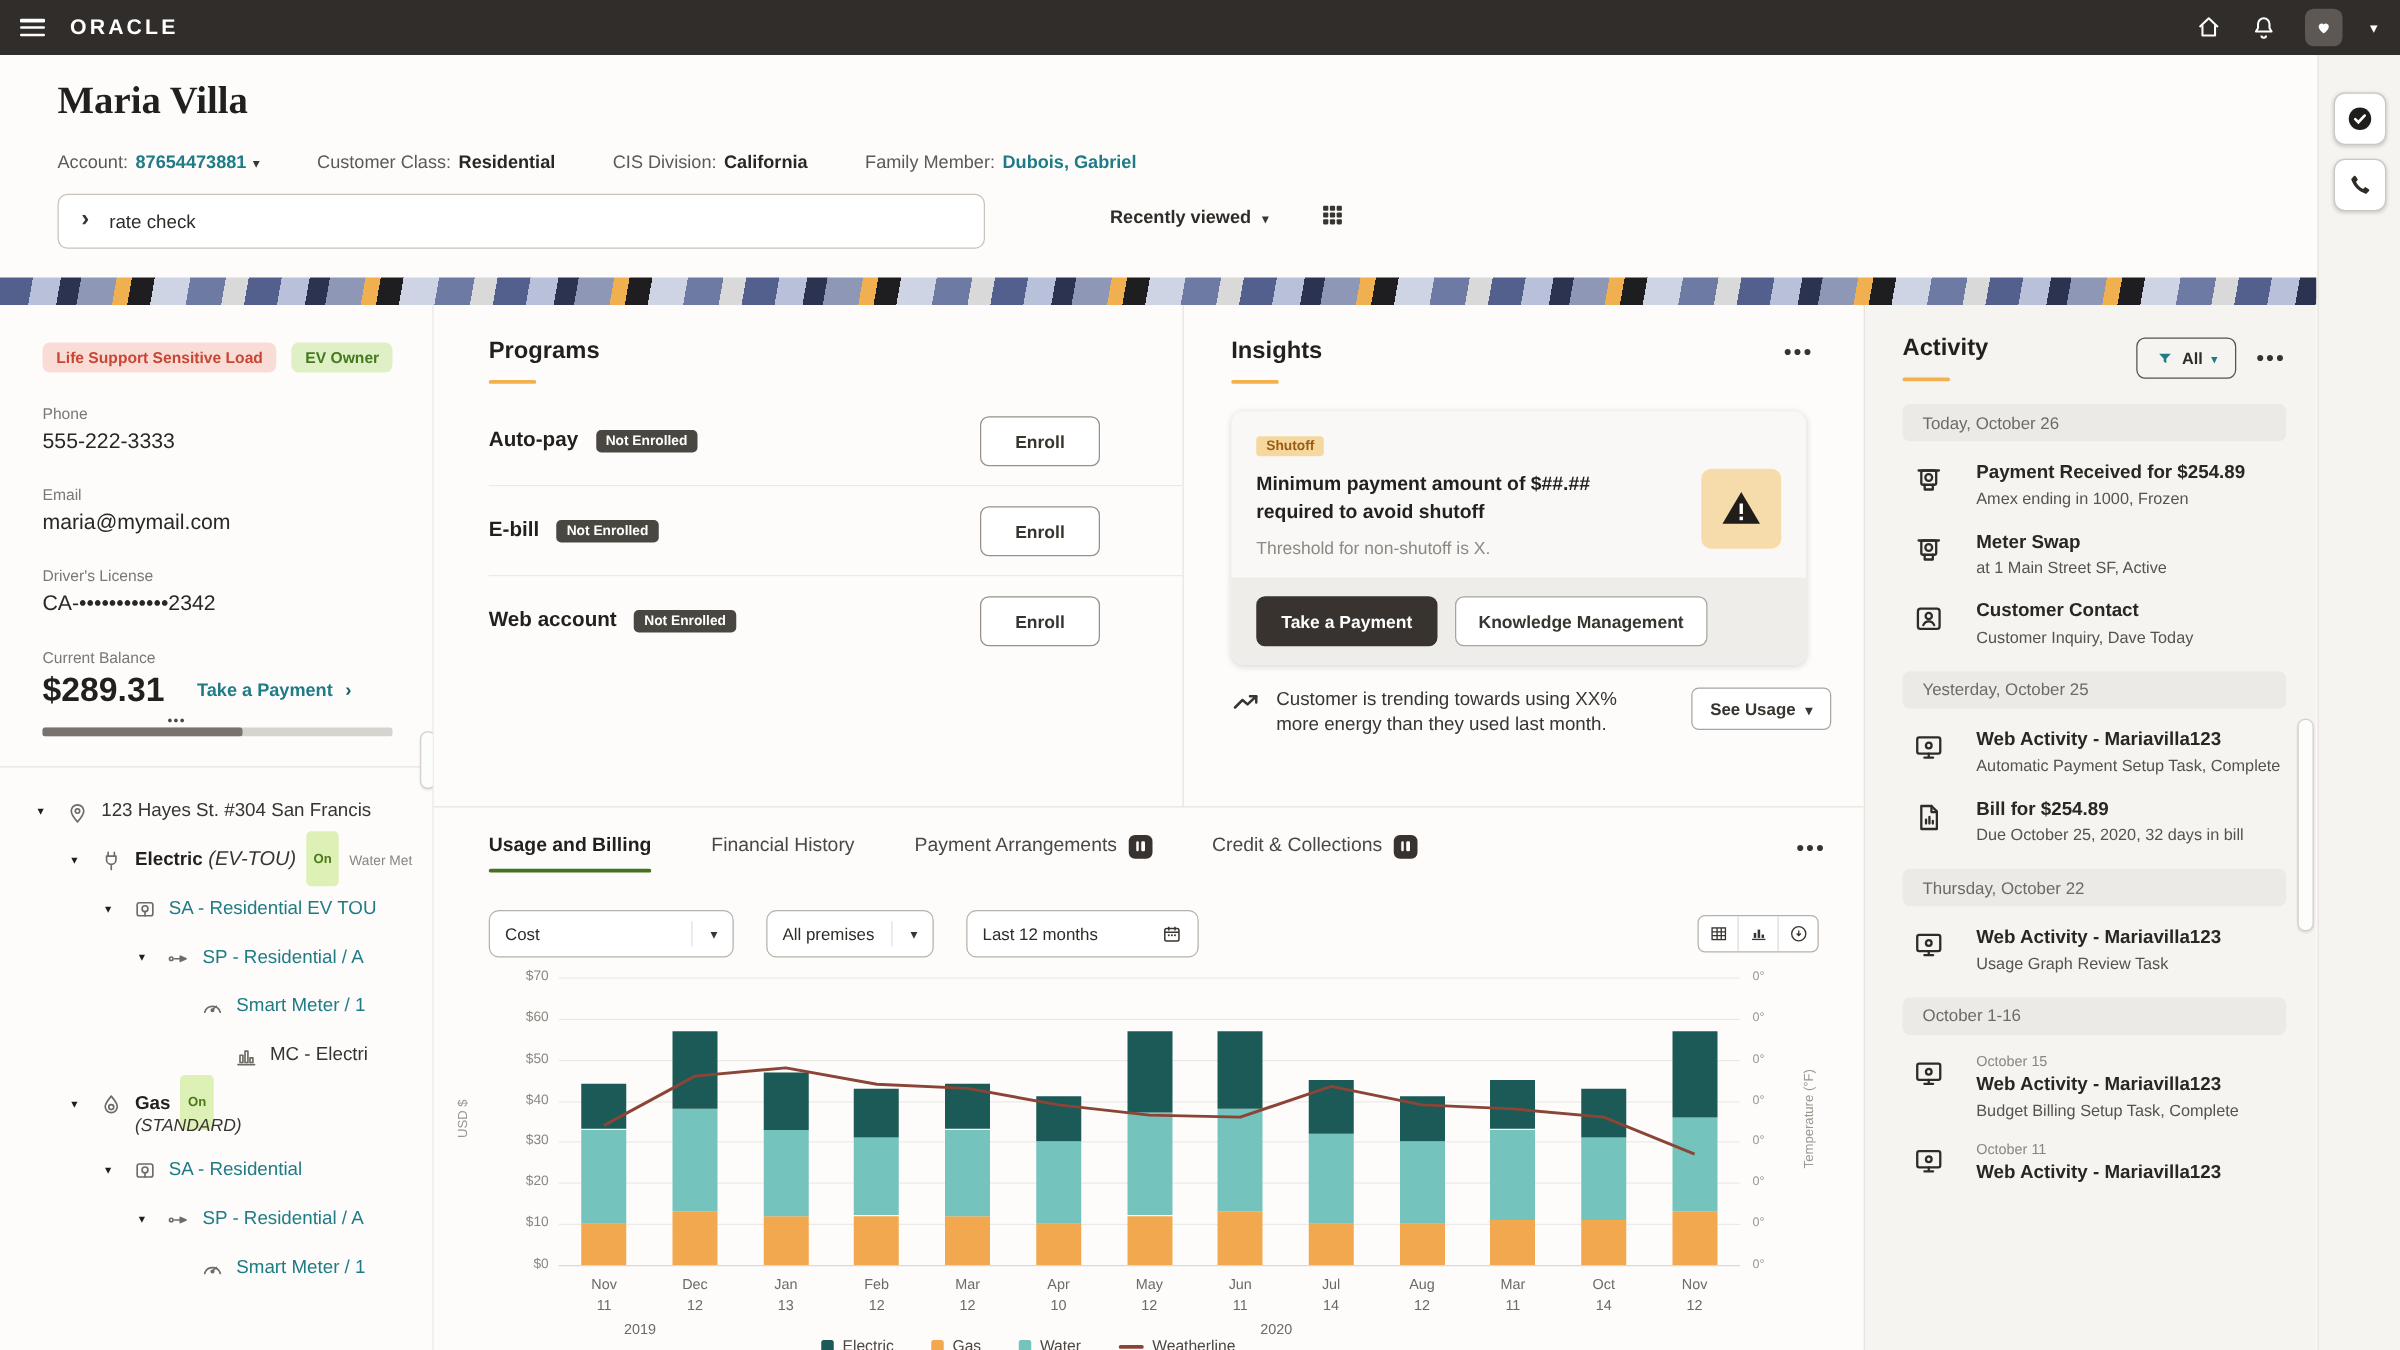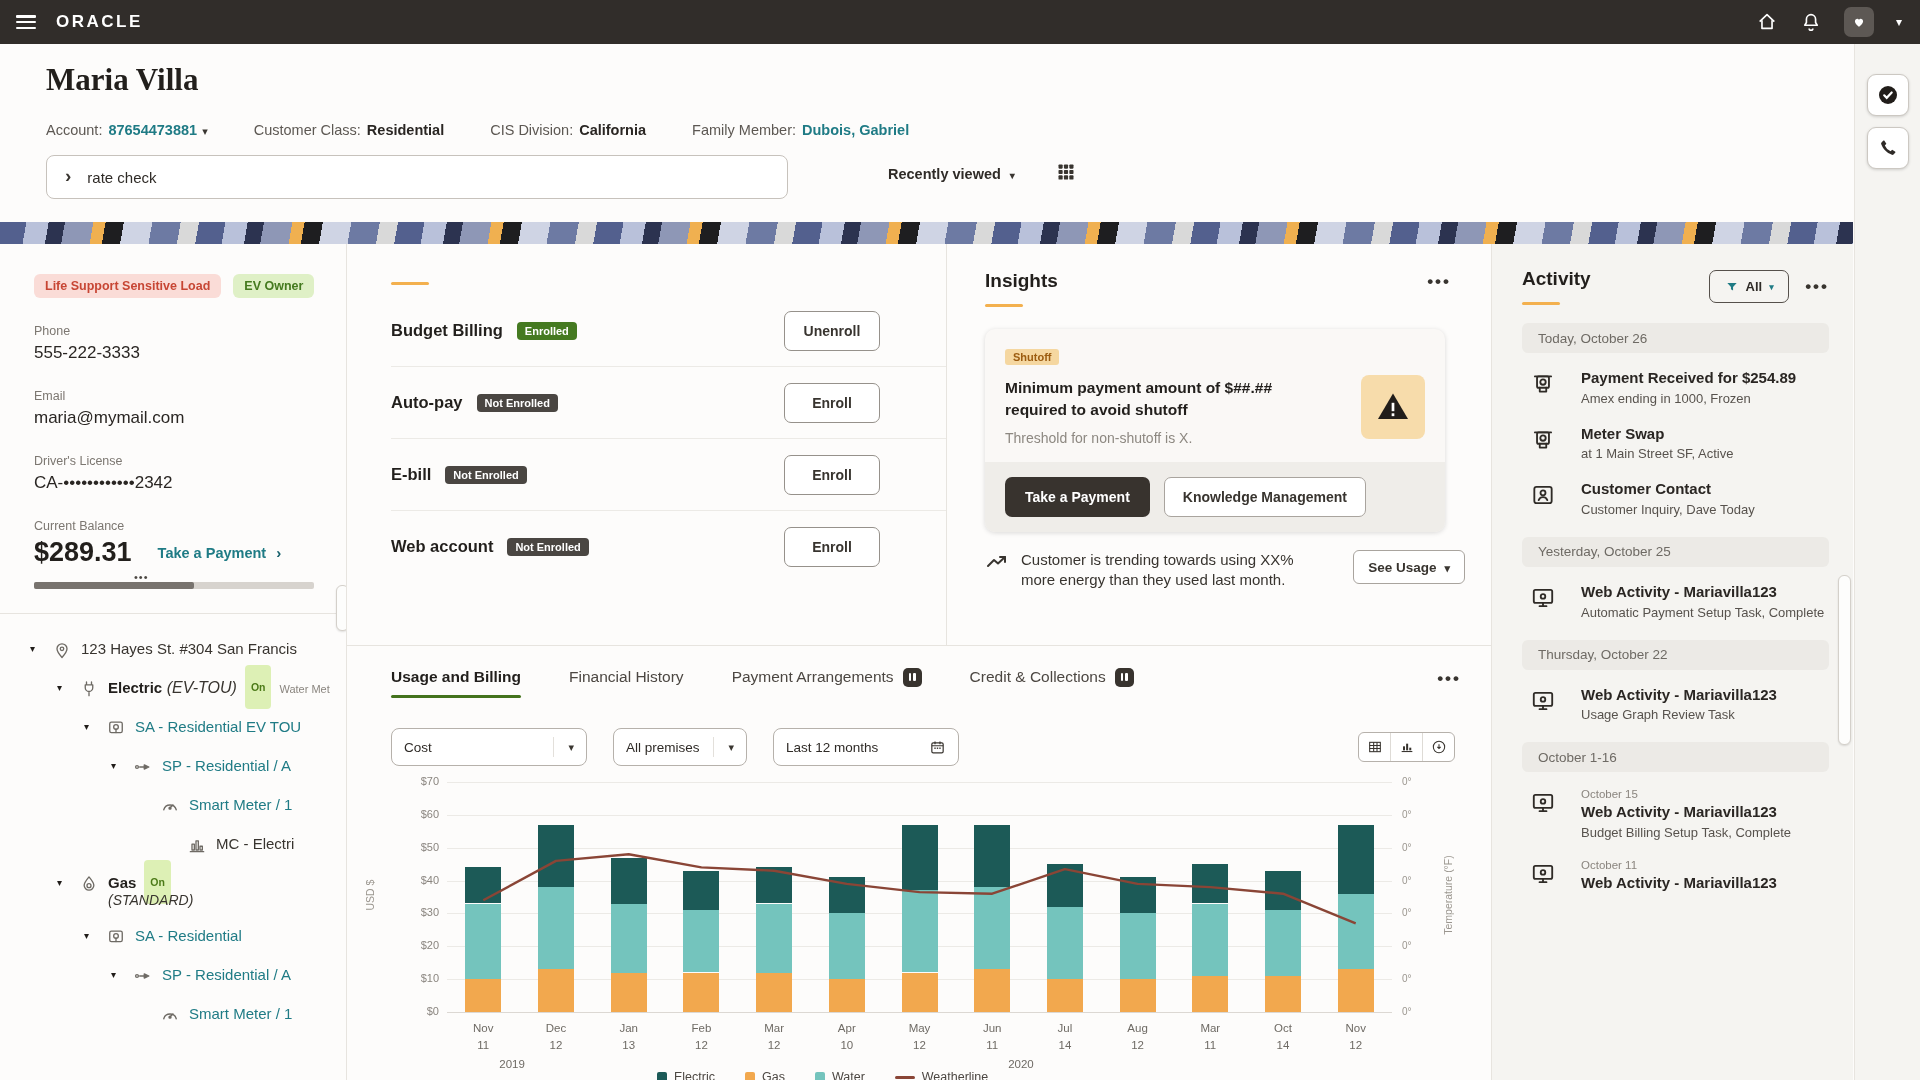--- a/index.html
+++ b/index.html
@@ -384,27 +384,23 @@
           <div><span class="t-link">Smart Meter / 1</span></div>
         </div>
       </div>
     </div>
   <div class="scroll-thumb" style="left:336px;top:341px;width:11px;height:44px;"></div>
 </div>
 
 <div class="main-panel">
   <div class="top-row">
     <div class="programs">
+      <div class="panel-title">Programs</div>
       <div class="gold-underline"></div>
       <div class="prog-rows">
-          <div class="prog-row">
-            <span class="prog-name">Budget Billing</span>
-            <span class="status-badge enrolled">Enrolled</span>
-            <button class="ghost-btn">Unenroll</button>
-          </div>
           <div class="prog-row">
             <span class="prog-name">Auto-pay</span>
             <span class="status-badge not-enrolled">Not Enrolled</span>
             <button class="ghost-btn">Enroll</button>
           </div>
           <div class="prog-row">
             <span class="prog-name">E-bill</span>
             <span class="status-badge not-enrolled">Not Enrolled</span>
             <button class="ghost-btn">Enroll</button>
           </div>
@@ -705,20 +701,33 @@
               <rect x="3.5" y="4.5" width="17" height="12" rx="1.5"></rect>
               <circle cx="12" cy="10.5" r="2.1"></circle>
               <path d="M12 16.5v3M8.8 19.5h6.4"></path>
             </svg>
           </span></span>
         <div>
           <div class="act-title">Web Activity - Mariavilla123</div>
           <div class="act-sub">Automatic Payment Setup Task, Complete</div>
         </div>
       </div>
+      <div class="act-item">
+        <span class="act-icn"><span class="icn">
+            <svg width="26" height="26" viewBox="0 0 24 24" fill="none" stroke="#2f2b27" stroke-width="1.7" stroke-linecap="round" stroke-linejoin="round">
+              <path d="M6.5 3.5h7.5l4 4v13H6.5z"></path>
+              <path d="M14 3.5V8h4"></path>
+              <path d="M10 16.5v-3M12.5 16.5v-5M15 16.5v-2"></path>
+            </svg>
+          </span></span>
+        <div>
+          <div class="act-title">Bill for $254.89</div>
+          <div class="act-sub">Due October 25, 2020, 32 days in bill</div>
+        </div>
+      </div>
       <div class="date-chip">Thursday, October 22</div>
       <div class="act-item">
         <span class="act-icn"><span class="icn">
             <svg width="26" height="26" viewBox="0 0 24 24" fill="none" stroke="#2f2b27" stroke-width="1.7" stroke-linecap="round" stroke-linejoin="round">
               <rect x="3.5" y="4.5" width="17" height="12" rx="1.5"></rect>
               <circle cx="12" cy="10.5" r="2.1"></circle>
               <path d="M12 16.5v3M8.8 19.5h6.4"></path>
             </svg>
           </span></span>
         <div>

